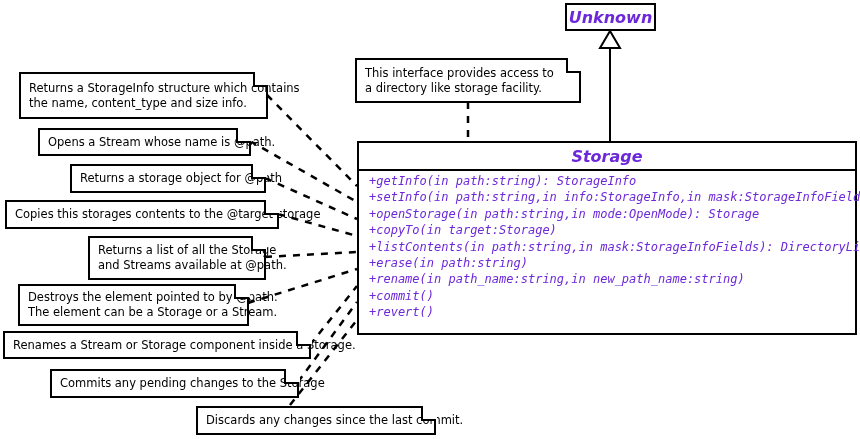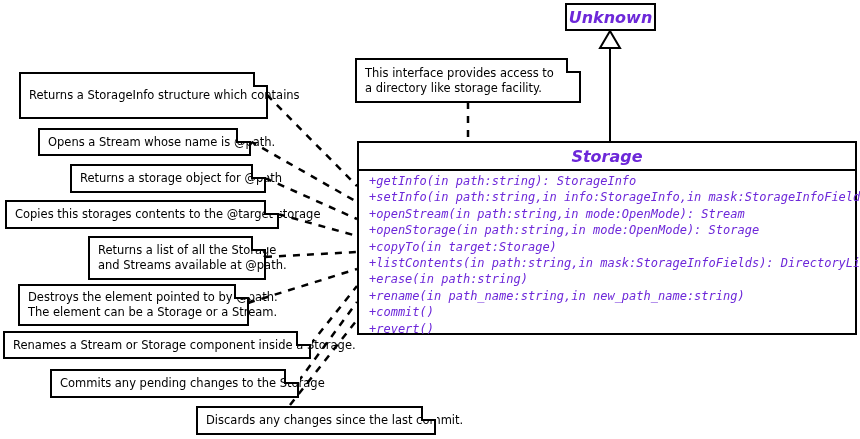--- a/index.html
+++ b/index.html
@@ -134,40 +134,40 @@
 
   <div class="uml-class" id="unknown-box">
     <div class="class-title">Unknown</div>
   </div>
 
   <div class="uml-class" id="storage-box">
     <div class="class-title">Storage</div>
     <div class="class-members">
       <div class="member">+getInfo(in path:string): StorageInfo</div>
       <div class="member">+setInfo(in path:string,in info:StorageInfo,in mask:StorageInfoFields)</div>
-      <div class="member">+openStream(in path:string,in mode:OpenMode): Stream</div>
       <div class="member">+openStorage(in path:string,in mode:OpenMode): Storage</div>
       <div class="member">+copyTo(in target:Storage)</div>
       <div class="member">+listContents(in path:string,in mask:StorageInfoFields): DirectoryList</div>
       <div class="member">+erase(in path:string)</div>
       <div class="member">+rename(in path_name:string,in new_path_name:string)</div>
       <div class="member">+commit()</div>
       <div class="member">+revert()</div>
     </div>
   </div>
 
   <div class="note" style="left:355px; top:58px; width:226px; height:45px;">
     <div class="note-line">This interface provides access to</div>
     <div class="note-line">a directory like storage facility.</div>
     <span class="fold-cover"></span>
     <span class="fold"></span>
   </div>
 
   <div class="note" style="left:19px; top:72px; width:249px; height:47px;">
     <div class="note-line">Returns a StorageInfo structure which contains</div>
+    <div class="note-line">the name, content_type and size info.</div>
     <span class="fold-cover"></span>
     <span class="fold"></span>
   </div>
 
   <div class="note" style="left:38px; top:128px; width:213px; height:28px;">
     <div class="note-line">Opens a Stream whose name is @path.</div>
     <span class="fold-cover"></span>
     <span class="fold"></span>
   </div>
 

